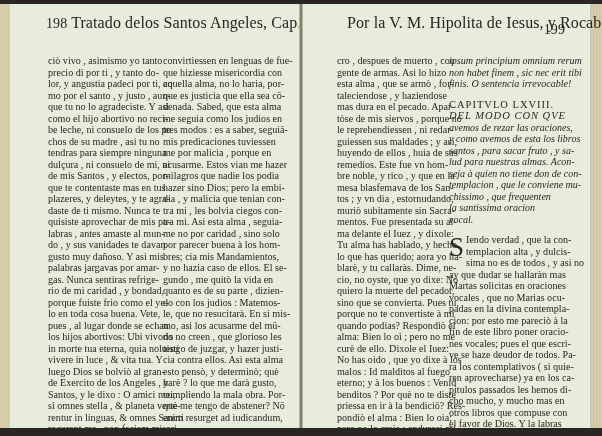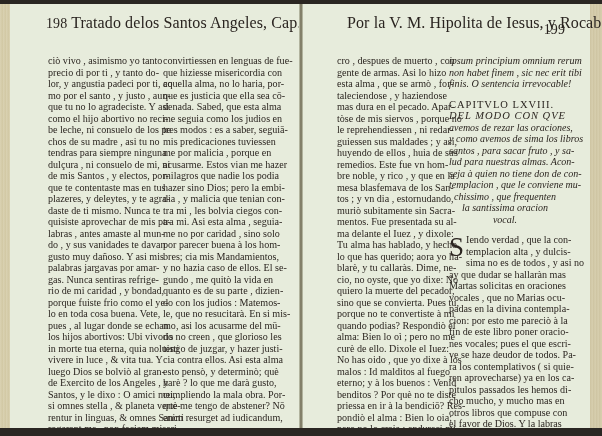--- a/index.html
+++ b/index.html
@@ -21,21 +21,21 @@
   .header .pnum { font-size:14px; }
   .right .header .pnum { position:absolute; right:-8px; top:8px; }
   .col { position:absolute; top:34px; font-size:10.1px; line-height:11.5px; white-space:nowrap;margin-top:17px; }
   .line { height:11.5px; }
   .left .c1 { left:48px; width:108px; }
   .left .c2 { left:163px; width:110px; }
   .right .c1 { left:36px; width:106px; }
   .right .c2 { left:148px; width:112px; }
   .it { font-style:italic; }
   .cap { text-align:left; font-size:10.5px; letter-spacing:1px; }
-  .capit { text-align:center; font-style:italic; font-size:10px; }
+  .capit { text-align:left; font-style:italic; font-size:10px; }
   .dropcap { float:left; font-size:27px; line-height:24px; margin-right:2px; margin-top:1px; }
   .gap { height:9px; }
 </style>
 </head>
 <body>
 
 <div class="book">
   <div class="page left">
     <div class="edge-left"></div>
     <div class="header">
@@ -160,21 +160,21 @@
       <div id="r2intro" class="it">
           <div class="line">ipsum principium omnium rerum</div>
           <div class="line">non habet finem , sic nec erit tibi</div>
           <div class="line">finis. O sentencia irrevocable!</div>
         </div>
       <div class="gap"></div>
       <div class="line cap">CAPITVLO LXVIII.</div>
       <div class="line cap it">DEL MODO CON QVE</div>
       <div id="r2title" class="capit">
           <div class="line">avemos de rezar las oraciones,</div>
-          <div class="line">y como avemos de sima los libros</div>
+          <div class="line">y como avemos de esta los libros</div>
           <div class="line">santos , para sacar fruto , y sa-</div>
           <div class="line">lud para nuestras almas. Acon-</div>
           <div class="line">seja à quien no tiene don de con-</div>
           <div class="line">templacion , que le conviene mu-</div>
           <div class="line">chissimo , que frequenten</div>
           <div class="line">la santissima oracion</div>
           <div class="line">vocal.</div>
         </div>
       <div class="gap"></div>
       <div>

